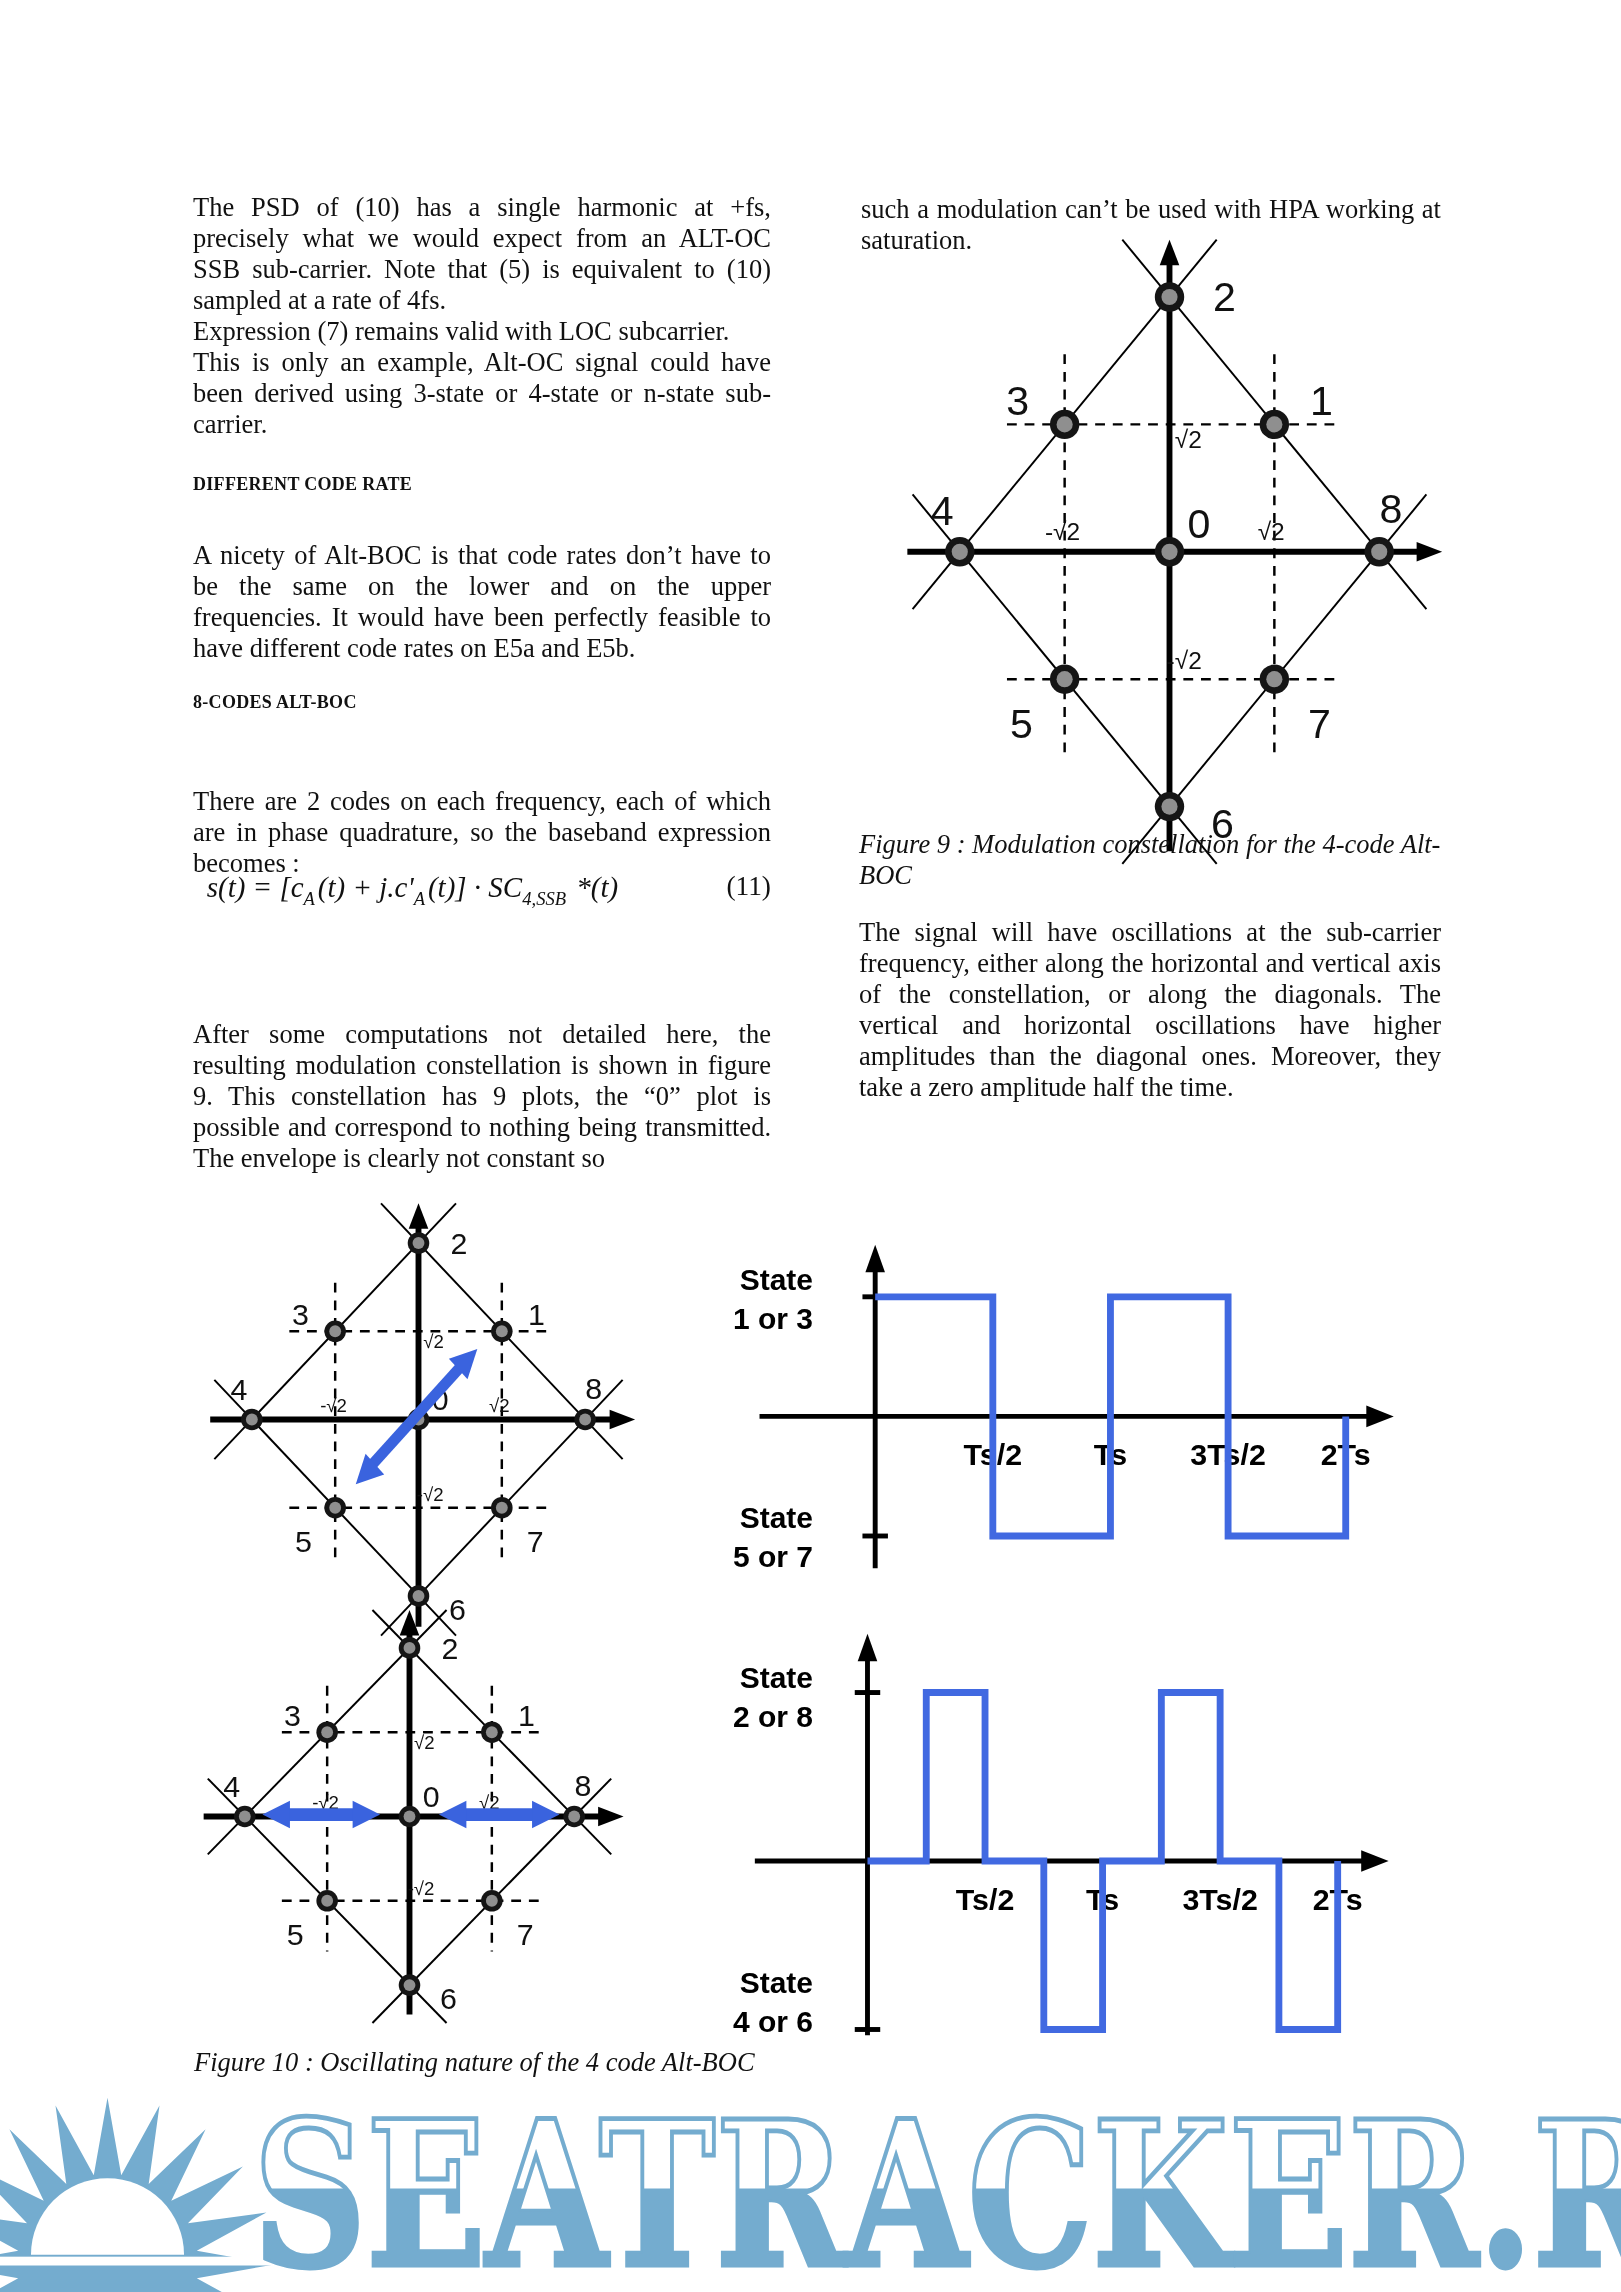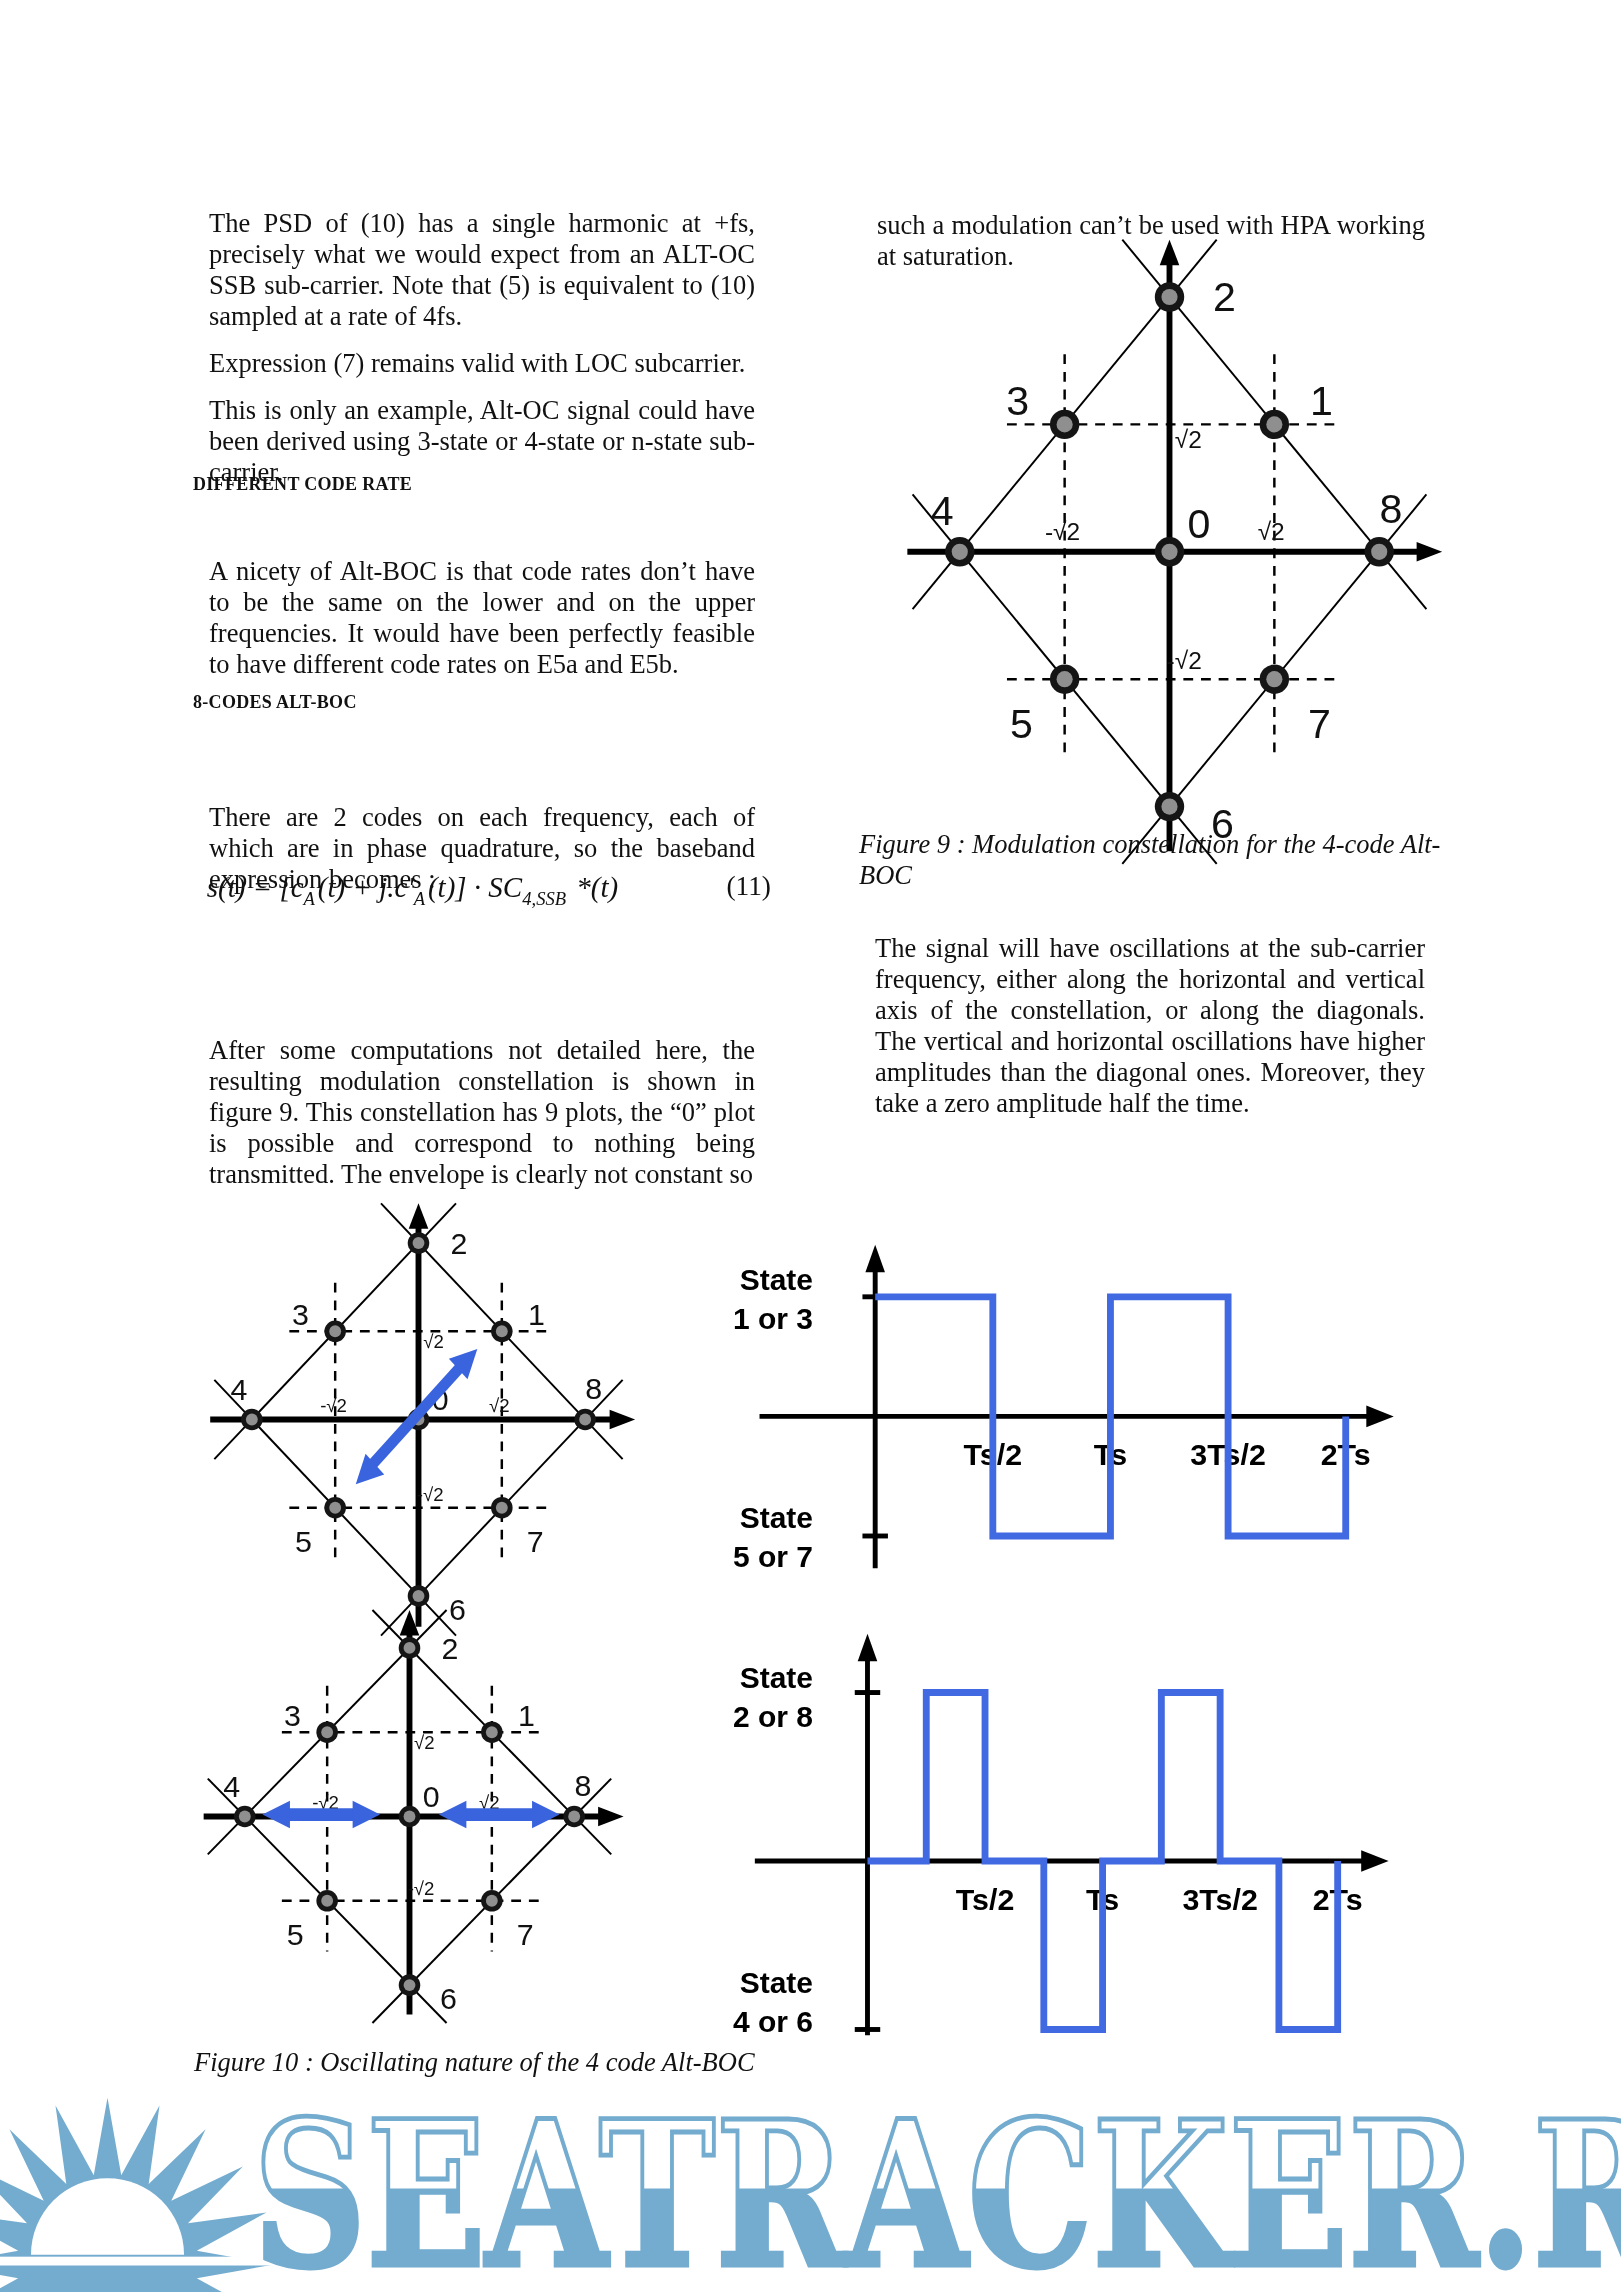--- a/index.html
+++ b/index.html
@@ -1,19 +1,19 @@
 <!DOCTYPE html>
 <html><head>
 <meta charset="utf-8">
 <style>
   html,body{margin:0;padding:0;background:#888;}
   .page{position:relative;width:1621px;height:2293px;background:#ffffff;overflow:hidden;
         font-family:"Liberation Serif",serif;color:#111;}
   .tblock{position:absolute;font-size:26.5px;line-height:31px;text-align:justify;}
-  .tblock p{margin:16px;}
+  .tblock p{margin:0;}
   .heading{position:absolute;font-size:18px;font-weight:bold;letter-spacing:0.3px;}
   .caption{position:absolute;font-size:26.5px;line-height:31px;font-style:italic;text-align:left;}
   .eq{position:absolute;font-size:29px;}
   .eq .eq-row{height:62px;}
   .eq-i{font-style:italic;}
   .eq-sub{font-style:italic;font-size:18.6px;vertical-align:-7.8px;margin-right:2.9px;}
   .eq-num{float:right;font-style:normal;font-size:27.4px;}
   .statelab{position:absolute;font-family:"Liberation Sans",sans-serif;font-weight:bold;
             font-size:30px;line-height:39px;color:#000;white-space:nowrap;text-align:right;}
   svg{position:absolute;overflow:visible;}

